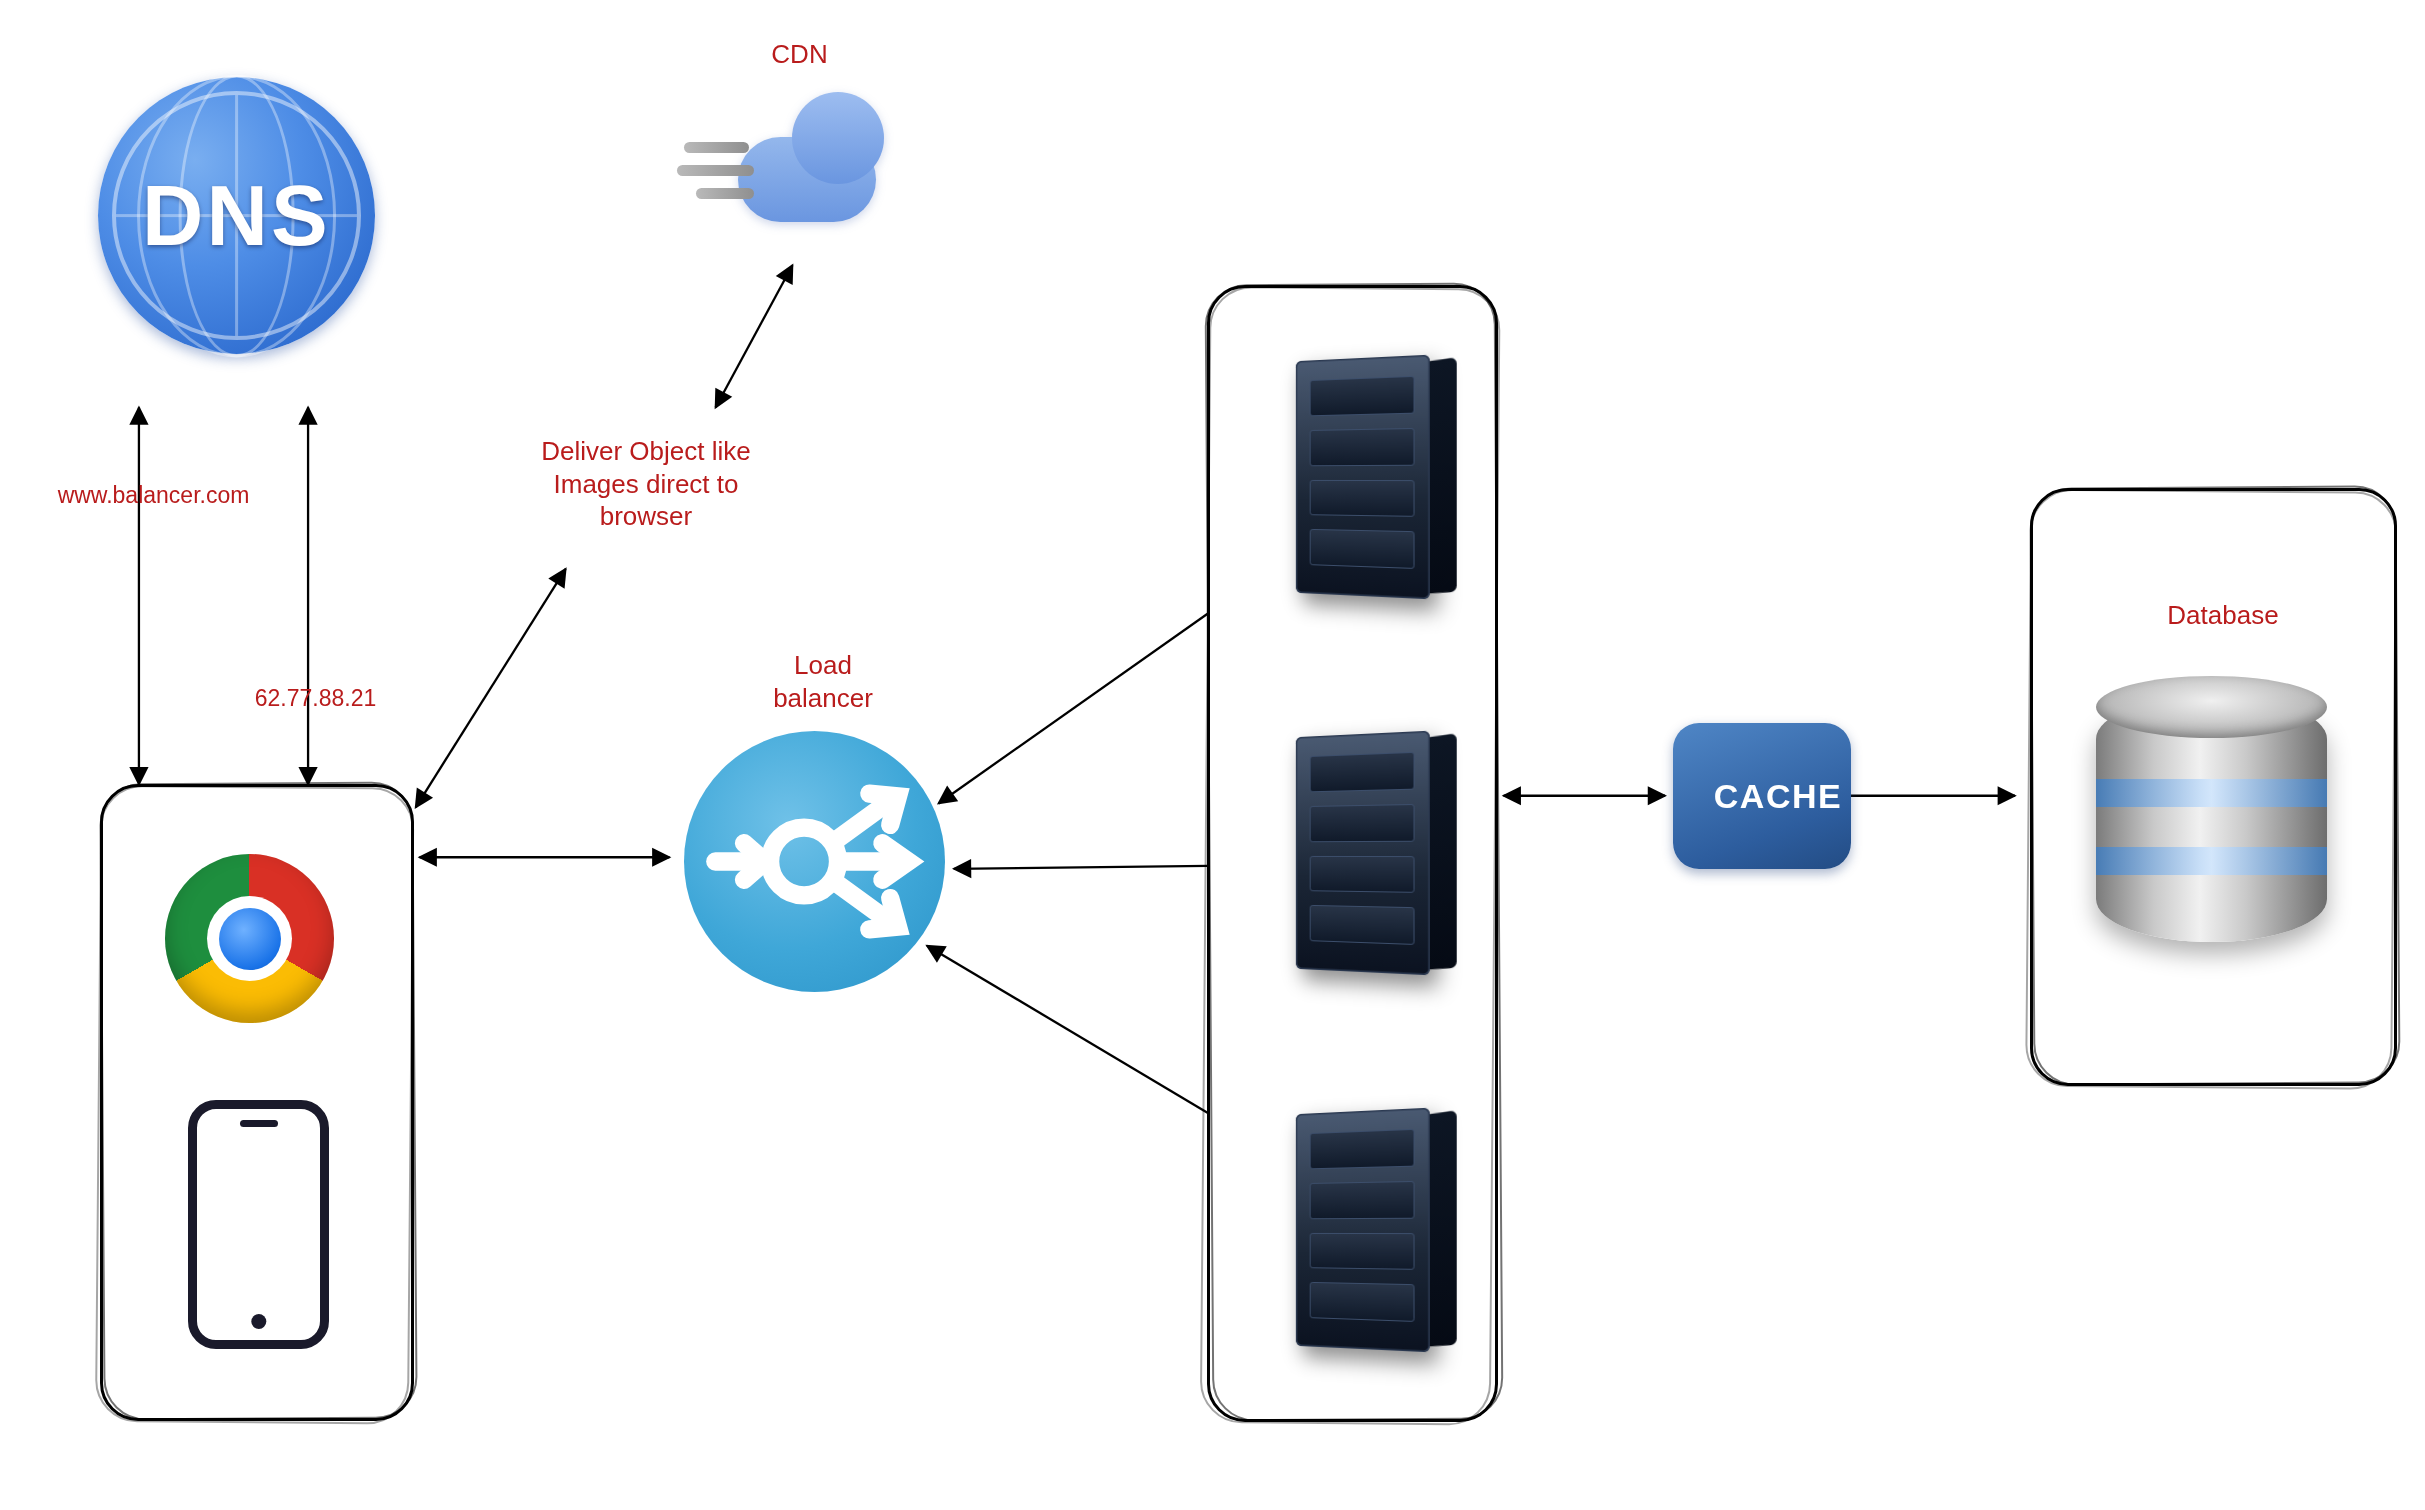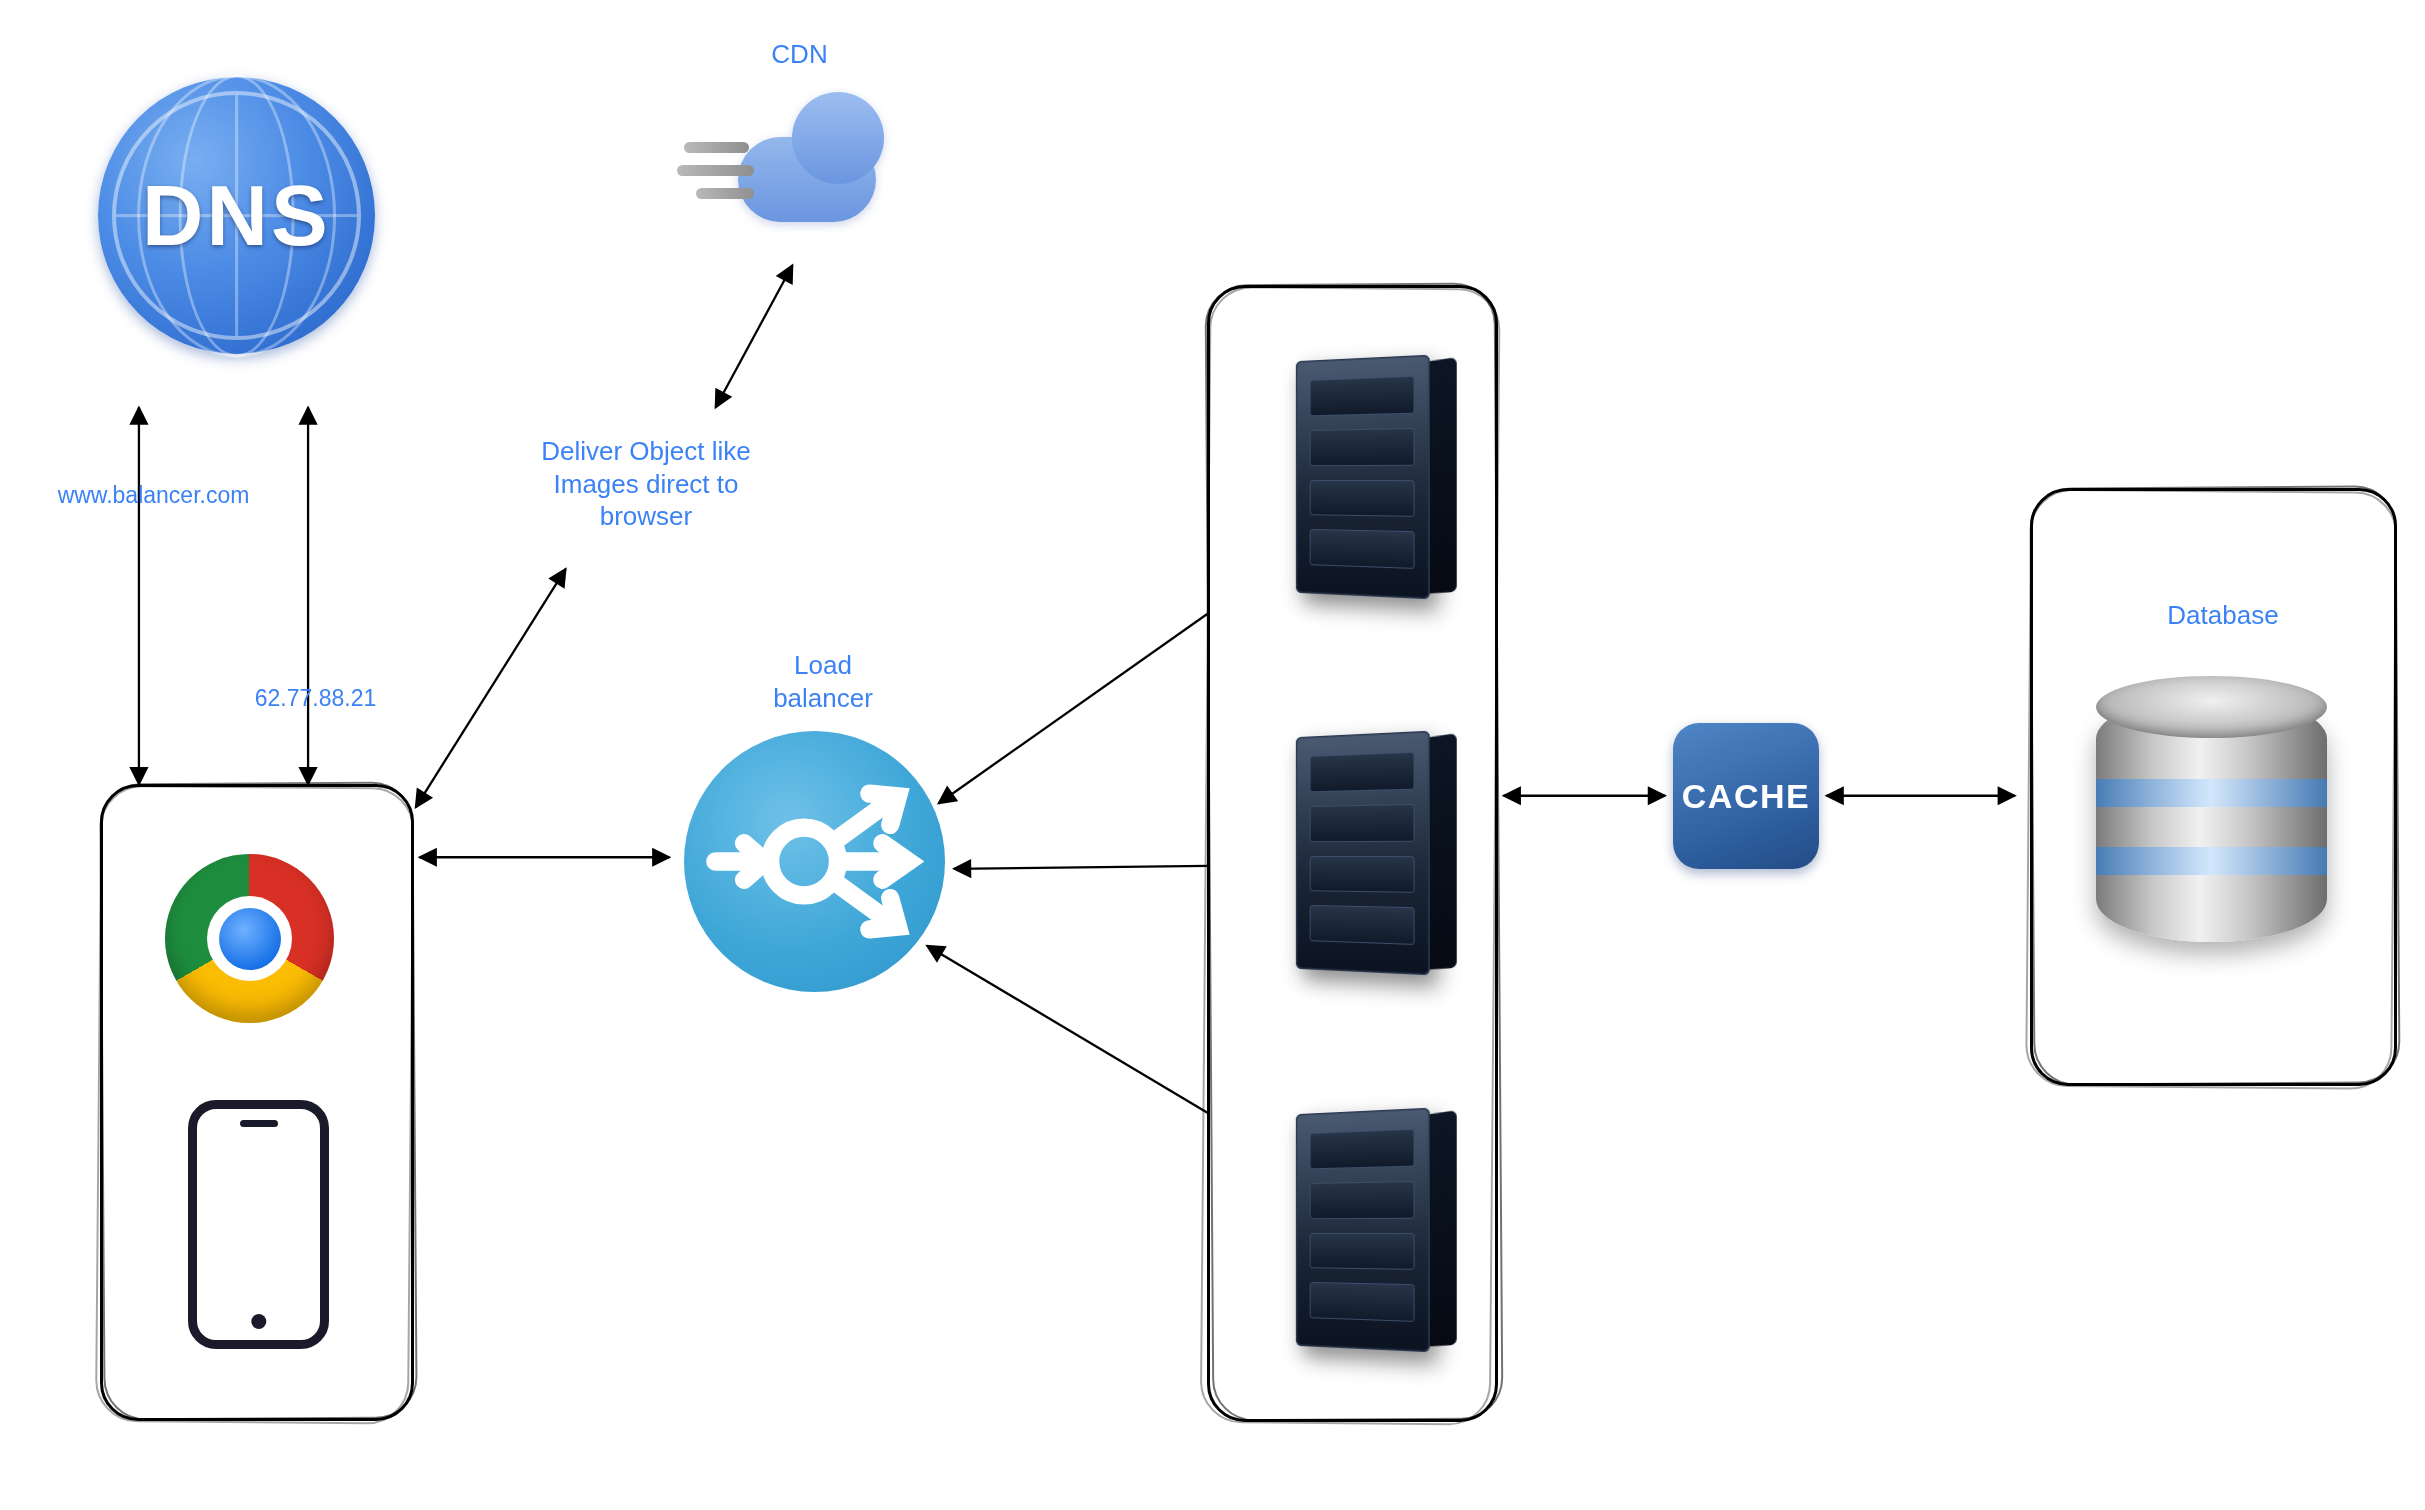--- a/index.html
+++ b/index.html
@@ -12,21 +12,21 @@
     color: #000000;
   }
   .stage {
     position: relative;
     width: 2426px;
     height: 1510px;
   }
   .label {
     position: absolute;
     font-size: 26px;
-    color: #3b82f6;
+    color: #b91c1c;
     text-align: center;
     line-height: 1.25;
     white-space: pre-line;
   }
 
   
   .rough-box {
     position: absolute;
     border: 3.8px solid #000;
     border-radius: 38px;
@@ -160,21 +160,21 @@
     border:0.8px solid #3c4e6b; border-radius:3.1px;
   }
 
   
   .cache-badge {
     position:absolute; width:146px; height:146px;
     background: linear-gradient(160deg,#4f86c6 0%, #2d5d9e 70%, #234c84 100%);
     border-radius:26px;
     box-shadow: 0 4.6px 10.8px rgba(30,60,120,0.35);
     display:flex; align-items:center; justify-content:center;
-    color:#fff; font-size:34px; font-weight:700; letter-spacing:1.5px;
+    color:#fff; font-size:34px; font-weight:700; letter-spacing:1.5px;padding-left:32px;
   }
 
   
   .db { position:absolute; width:231px; height:246px; }
   .db .cyl {
     position:relative; width:100%; height:100%;
     background: linear-gradient(90deg,#7b7b7b 0%, #c9c9c9 25%, #f1f1f1 45%, #c9c9c9 65%, #6d6d6d 100%);
     border-radius: 115px / 43px;
     box-shadow: 0 12.3px 23px rgba(0,0,0,0.3);
   }

